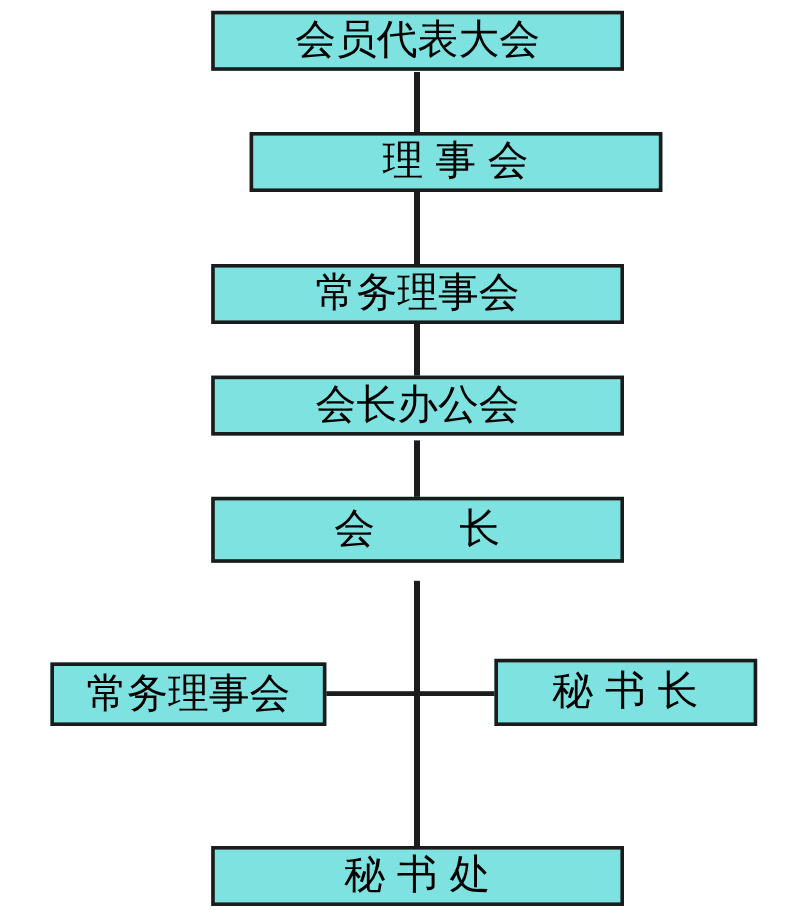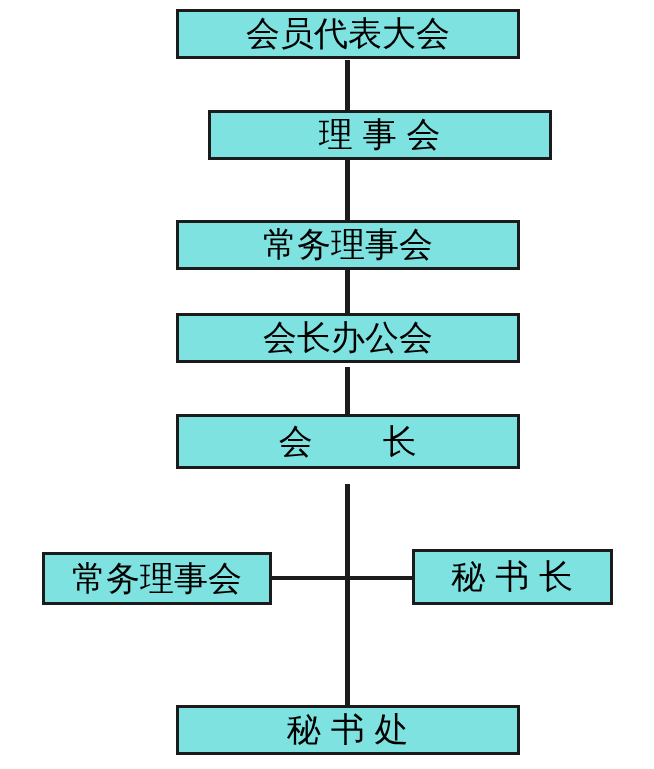--- a/index.html
+++ b/index.html
@@ -71,21 +71,21 @@
   </div>
 
   <div class="node-box" style="left:176px; top:414px; width:344px; height:55px;">
     <span class="node-label wide-gap">会　　长</span>
   </div>
 
   <div class="node-box" style="left:42px; top:552px; width:230px; height:53px;">
     <span class="node-label">常务理事会</span>
   </div>
 
-  <div class="node-box" style="left:412px; top:549px; width:201px; height:56px;">
+  <div class="node-box" style="left:412px; top:549px; width:219px; height:56px;">
     <span class="node-label wide-gap">秘 书 长</span>
   </div>
 
   <div class="node-box" style="left:176px; top:705px; width:344px; height:50px;">
     <span class="node-label wide-gap">秘 书 处</span>
   </div>
 
 </div>
 
 </body></html>

